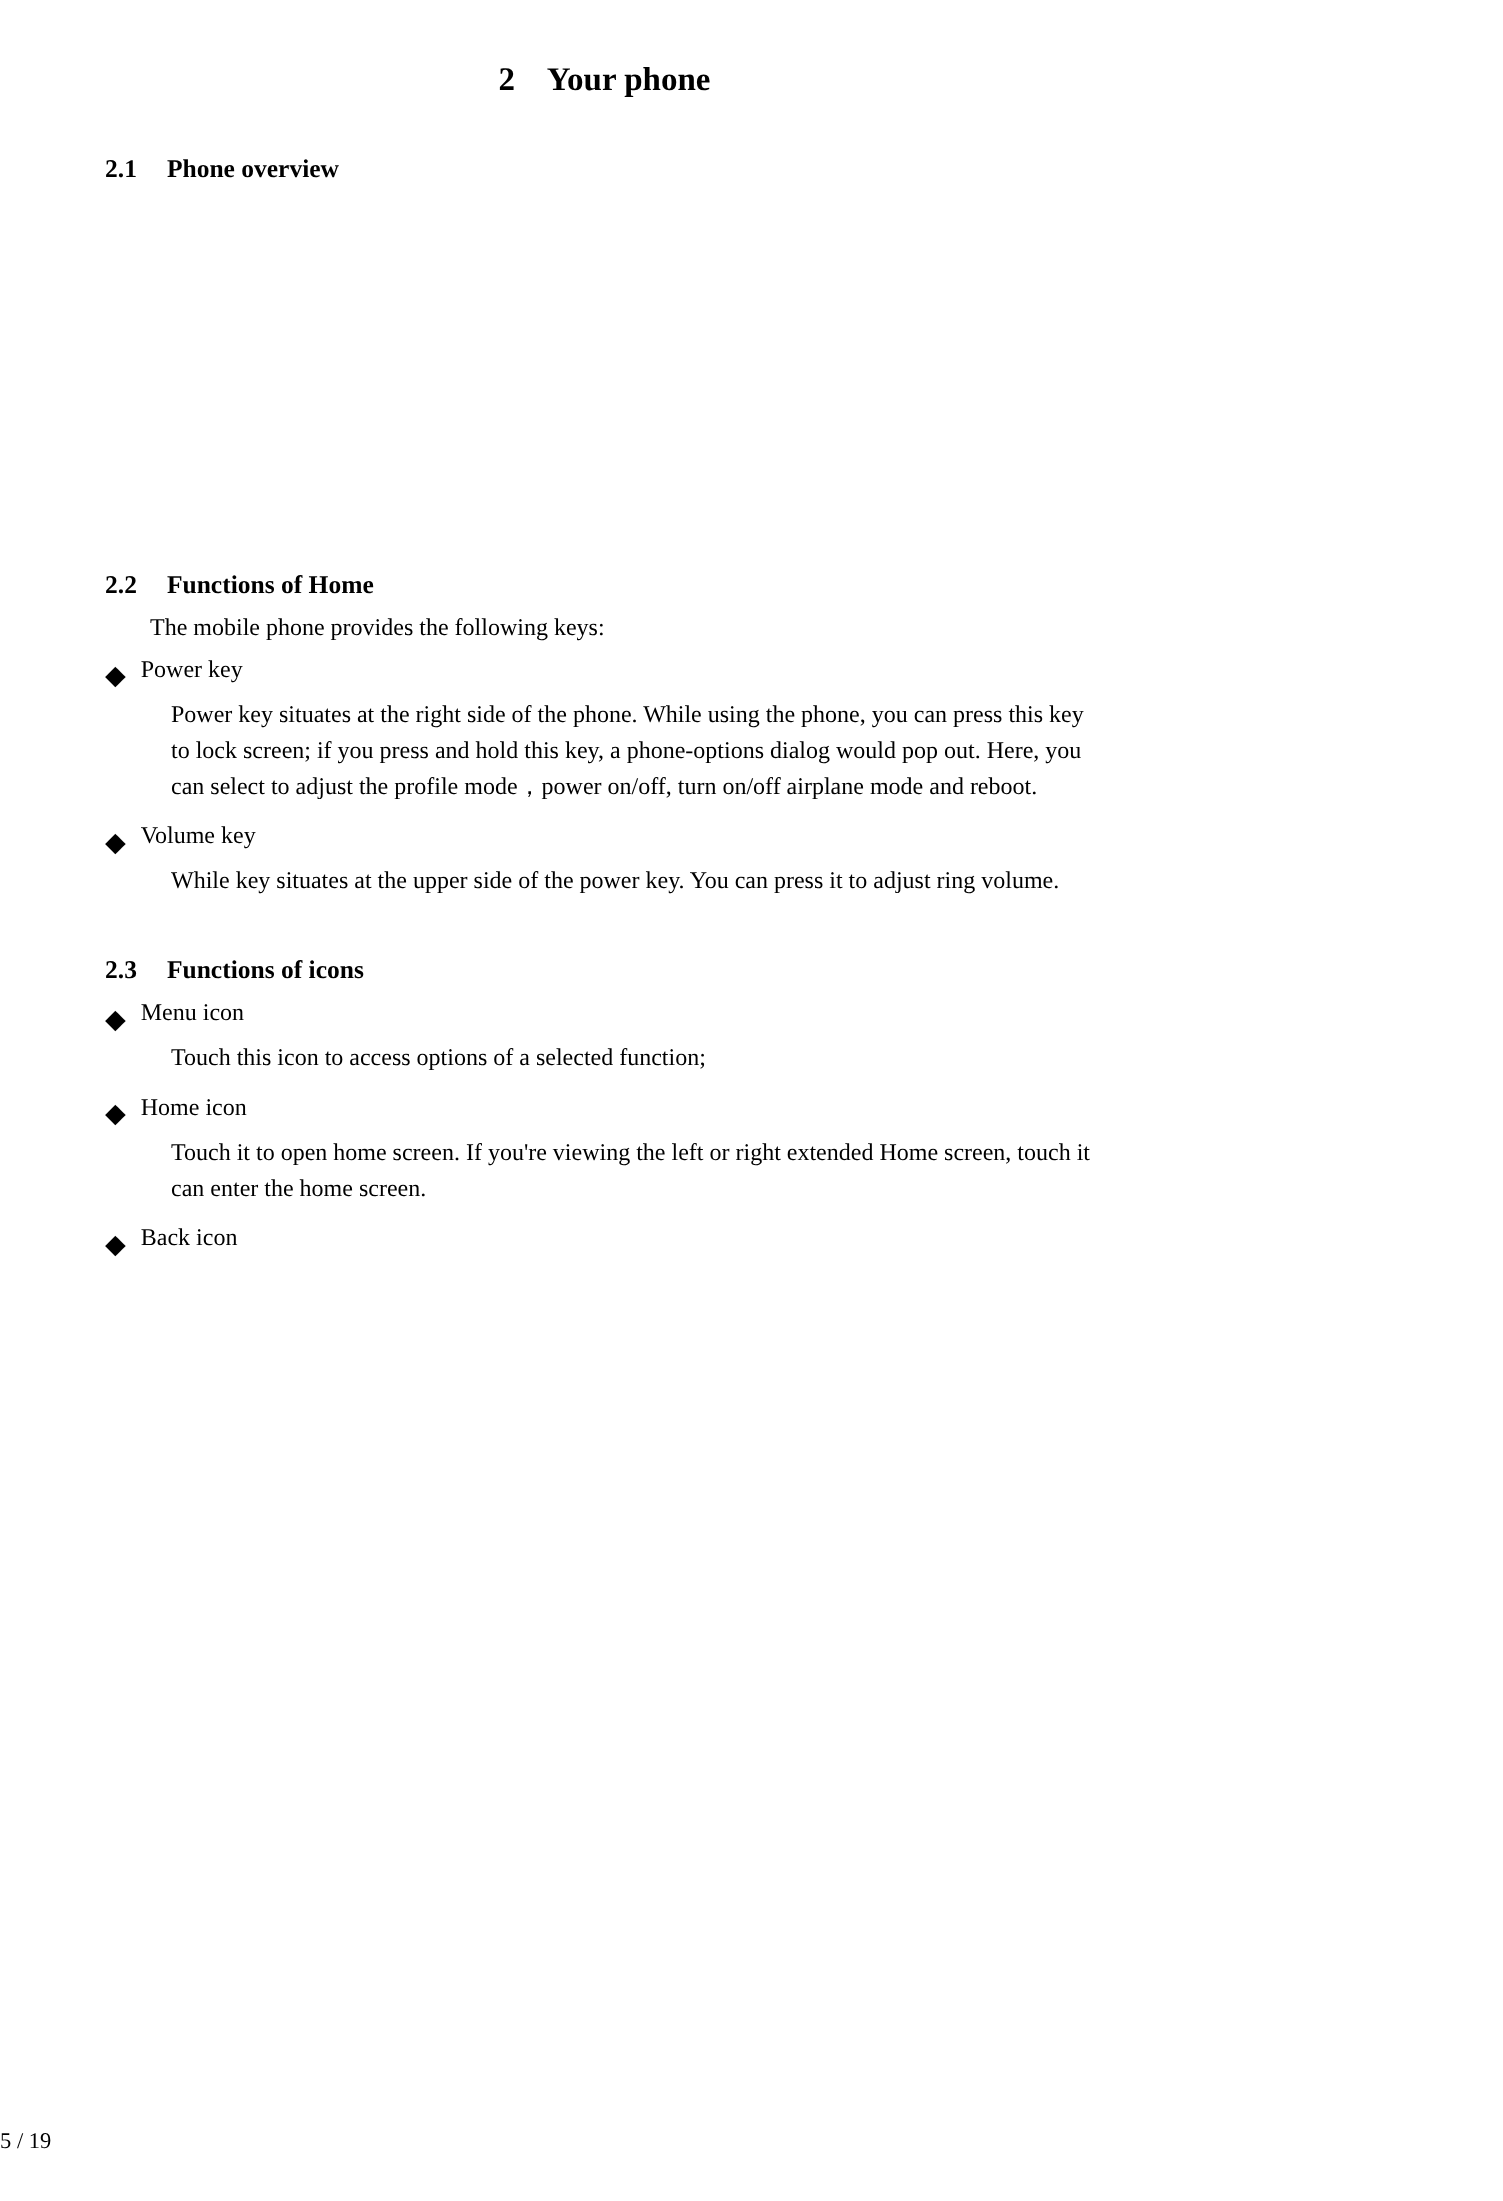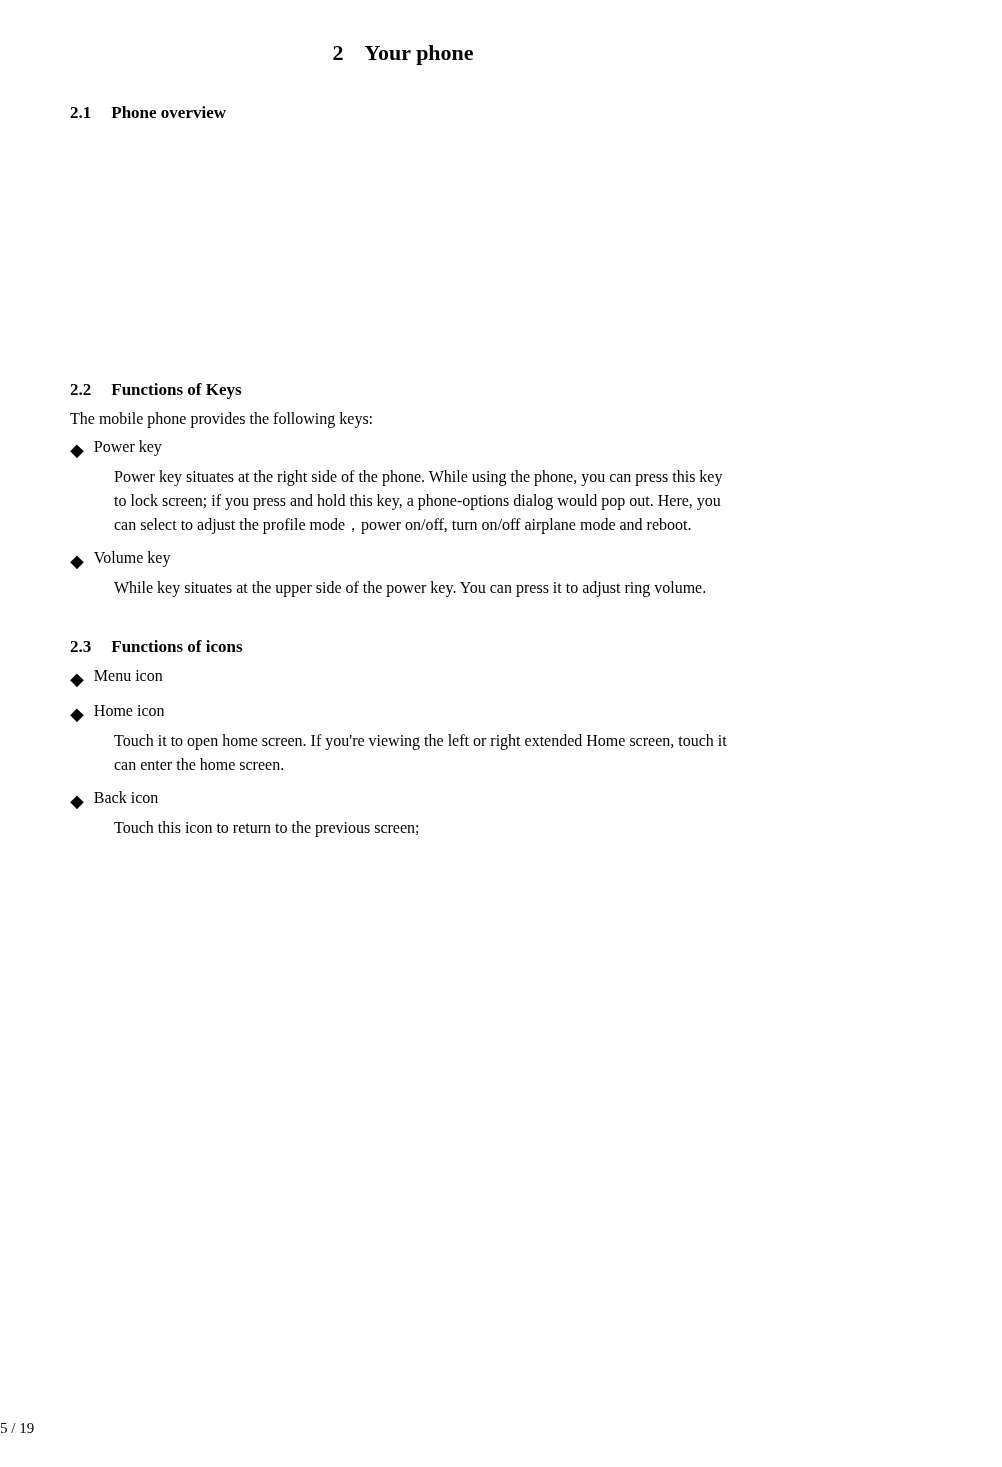--- a/index.html
+++ b/index.html
@@ -47,20 +47,21 @@
       width: 100%;
       height: 200px;
       margin: 20px 0;
     }
 
     .section-2-2 {
       margin-top: 30px;
     }
 
     .intro-text {
+      margin-left: 30px;
       margin-bottom: 10px;
       font-size: 16px;
     }
 
     .bullet-item {
       margin-bottom: 12px;
     }
 
     .bullet-row {
       display: flex;
@@ -113,21 +114,21 @@
   <div class="section-2-1">
     <div class="section-heading">
       <span class="section-num">2.1</span><span>Phone overview</span>
     </div>
 
     <div class="phone-image-placeholder"></div>
   </div>
 
   <div class="section-2-2">
     <div class="section-heading">
-      <span class="section-num">2.2</span><span>Functions of Keys</span>
+      <span class="section-num">2.2</span><span>Functions of Home</span>
     </div>
     <p class="intro-text">The mobile phone provides the following keys:</p>
 
     <div class="bullet-item">
       <div class="bullet-row">
         <span class="bullet-diamond">◆</span>
         <span class="bullet-title">Power key</span>
       </div>
       <p class="bullet-desc">Power key situates at the right side of the phone. While using the phone, you can press this key to lock screen; if you press and hold this key, a phone-options dialog would pop out. Here, you can select to adjust the profile mode，power on/off, turn on/off airplane mode and reboot.</p>
     </div>
@@ -144,36 +145,36 @@
   <div class="section-2-3">
     <div class="section-heading">
       <span class="section-num">2.3</span><span>Functions of icons</span>
     </div>
 
     <div class="bullet-item">
       <div class="bullet-row">
         <span class="bullet-diamond">◆</span>
         <span class="bullet-title">Menu icon</span>
       </div>
+      <p class="bullet-desc">Touch this icon to access options of a selected function;</p>
     </div>
 
     <div class="bullet-item">
       <div class="bullet-row">
         <span class="bullet-diamond">◆</span>
         <span class="bullet-title">Home icon</span>
       </div>
       <p class="bullet-desc">Touch it to open home screen. If you're viewing the left or right extended Home screen, touch it can enter the home screen.</p>
     </div>
 
     <div class="bullet-item">
       <div class="bullet-row">
         <span class="bullet-diamond">◆</span>
         <span class="bullet-title">Back icon</span>
       </div>
-      <p class="bullet-desc">Touch this icon to return to the previous screen;</p>
     </div>
   </div>
 
   <div class="page-footer">
     <span>5 / 19</span>
   </div>
 
 </div>
 
 </body></html>

